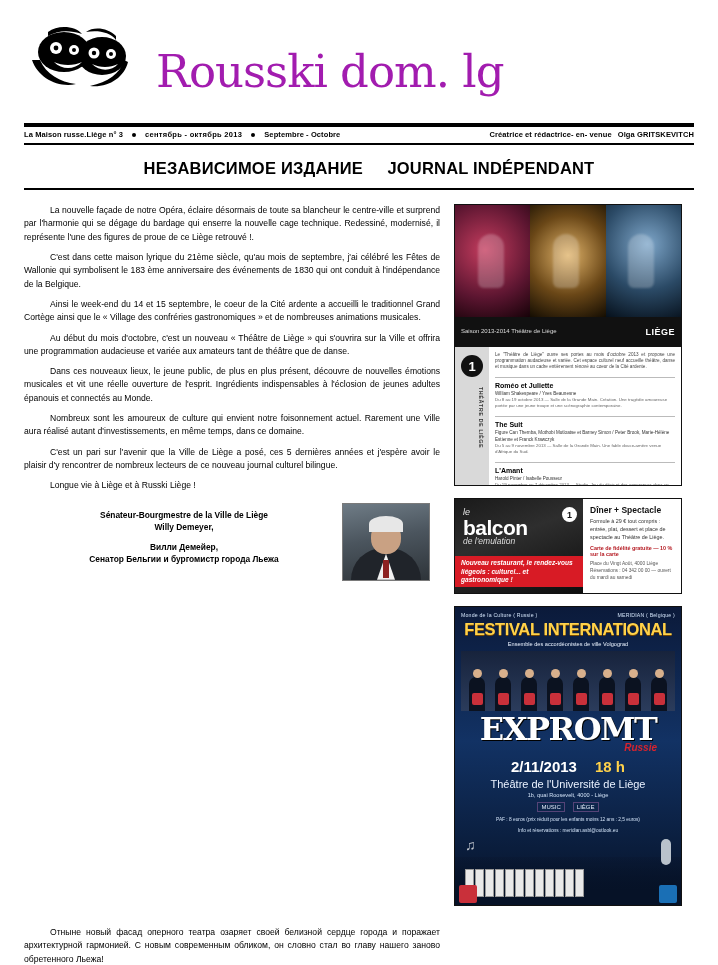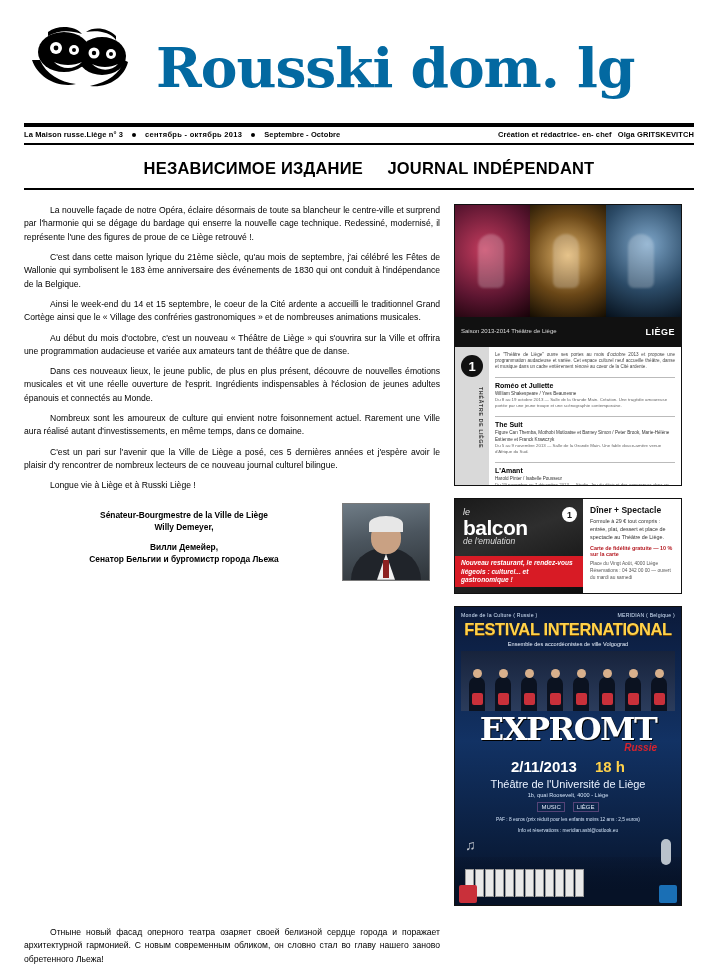--- a/index.html
+++ b/index.html
@@ -36,25 +36,25 @@
   }
   .logo-mark {
     width: 122px;
     height: 66px;
     flex: 0 0 auto;
     position: relative;
   }
   .logo-mark svg { display: block; }
   .logo-title {
     font-family: "DejaVu Serif", serif;
-    font-weight: bold;
-    font-size: 55px;
+    font-weight: normal;
+    font-size: 45px;
     letter-spacing: -1px;
     line-height: 0.95;
-    color: #0369a1;
+    color: #a21caf;
     white-space: nowrap;
     transform: translateY(2px);
   }
   .rule-thick {
     margin: 5px 24px 0 24px;
     height: 4px;
     background: #000;
   }
   .subbar {
     margin: 3px 24px 0 24px;
@@ -628,21 +628,21 @@
 
   <div class="rule-thick"></div>
 
   <div class="subbar">
     <span class="seg">La  Maison  russe.Liège n° 3</span>
     <span class="dot"></span>
     <span class="seg cyr">сентябрь - октябрь 2013</span>
     <span class="dot"></span>
     <span class="seg">Septembre - Octobre</span>
     <span class="spacer"></span>
-    <span class="seg">Création et rédactrice- en- chef</span>
+    <span class="seg">Créatrice et rédactrice- en- venue</span>
     <span class="seg">Olga GRITSKEVITCH</span>
   </div>
 
   <div class="rule-thin"></div>
 
   <div class="banner">
     <span class="banner-text">НЕЗАВИСИМОЕ ИЗДАНИЕ</span>
     <span class="bullet"></span>
     <span class="banner-text">JOURNAL INDÉPENDANT</span>
   </div>

